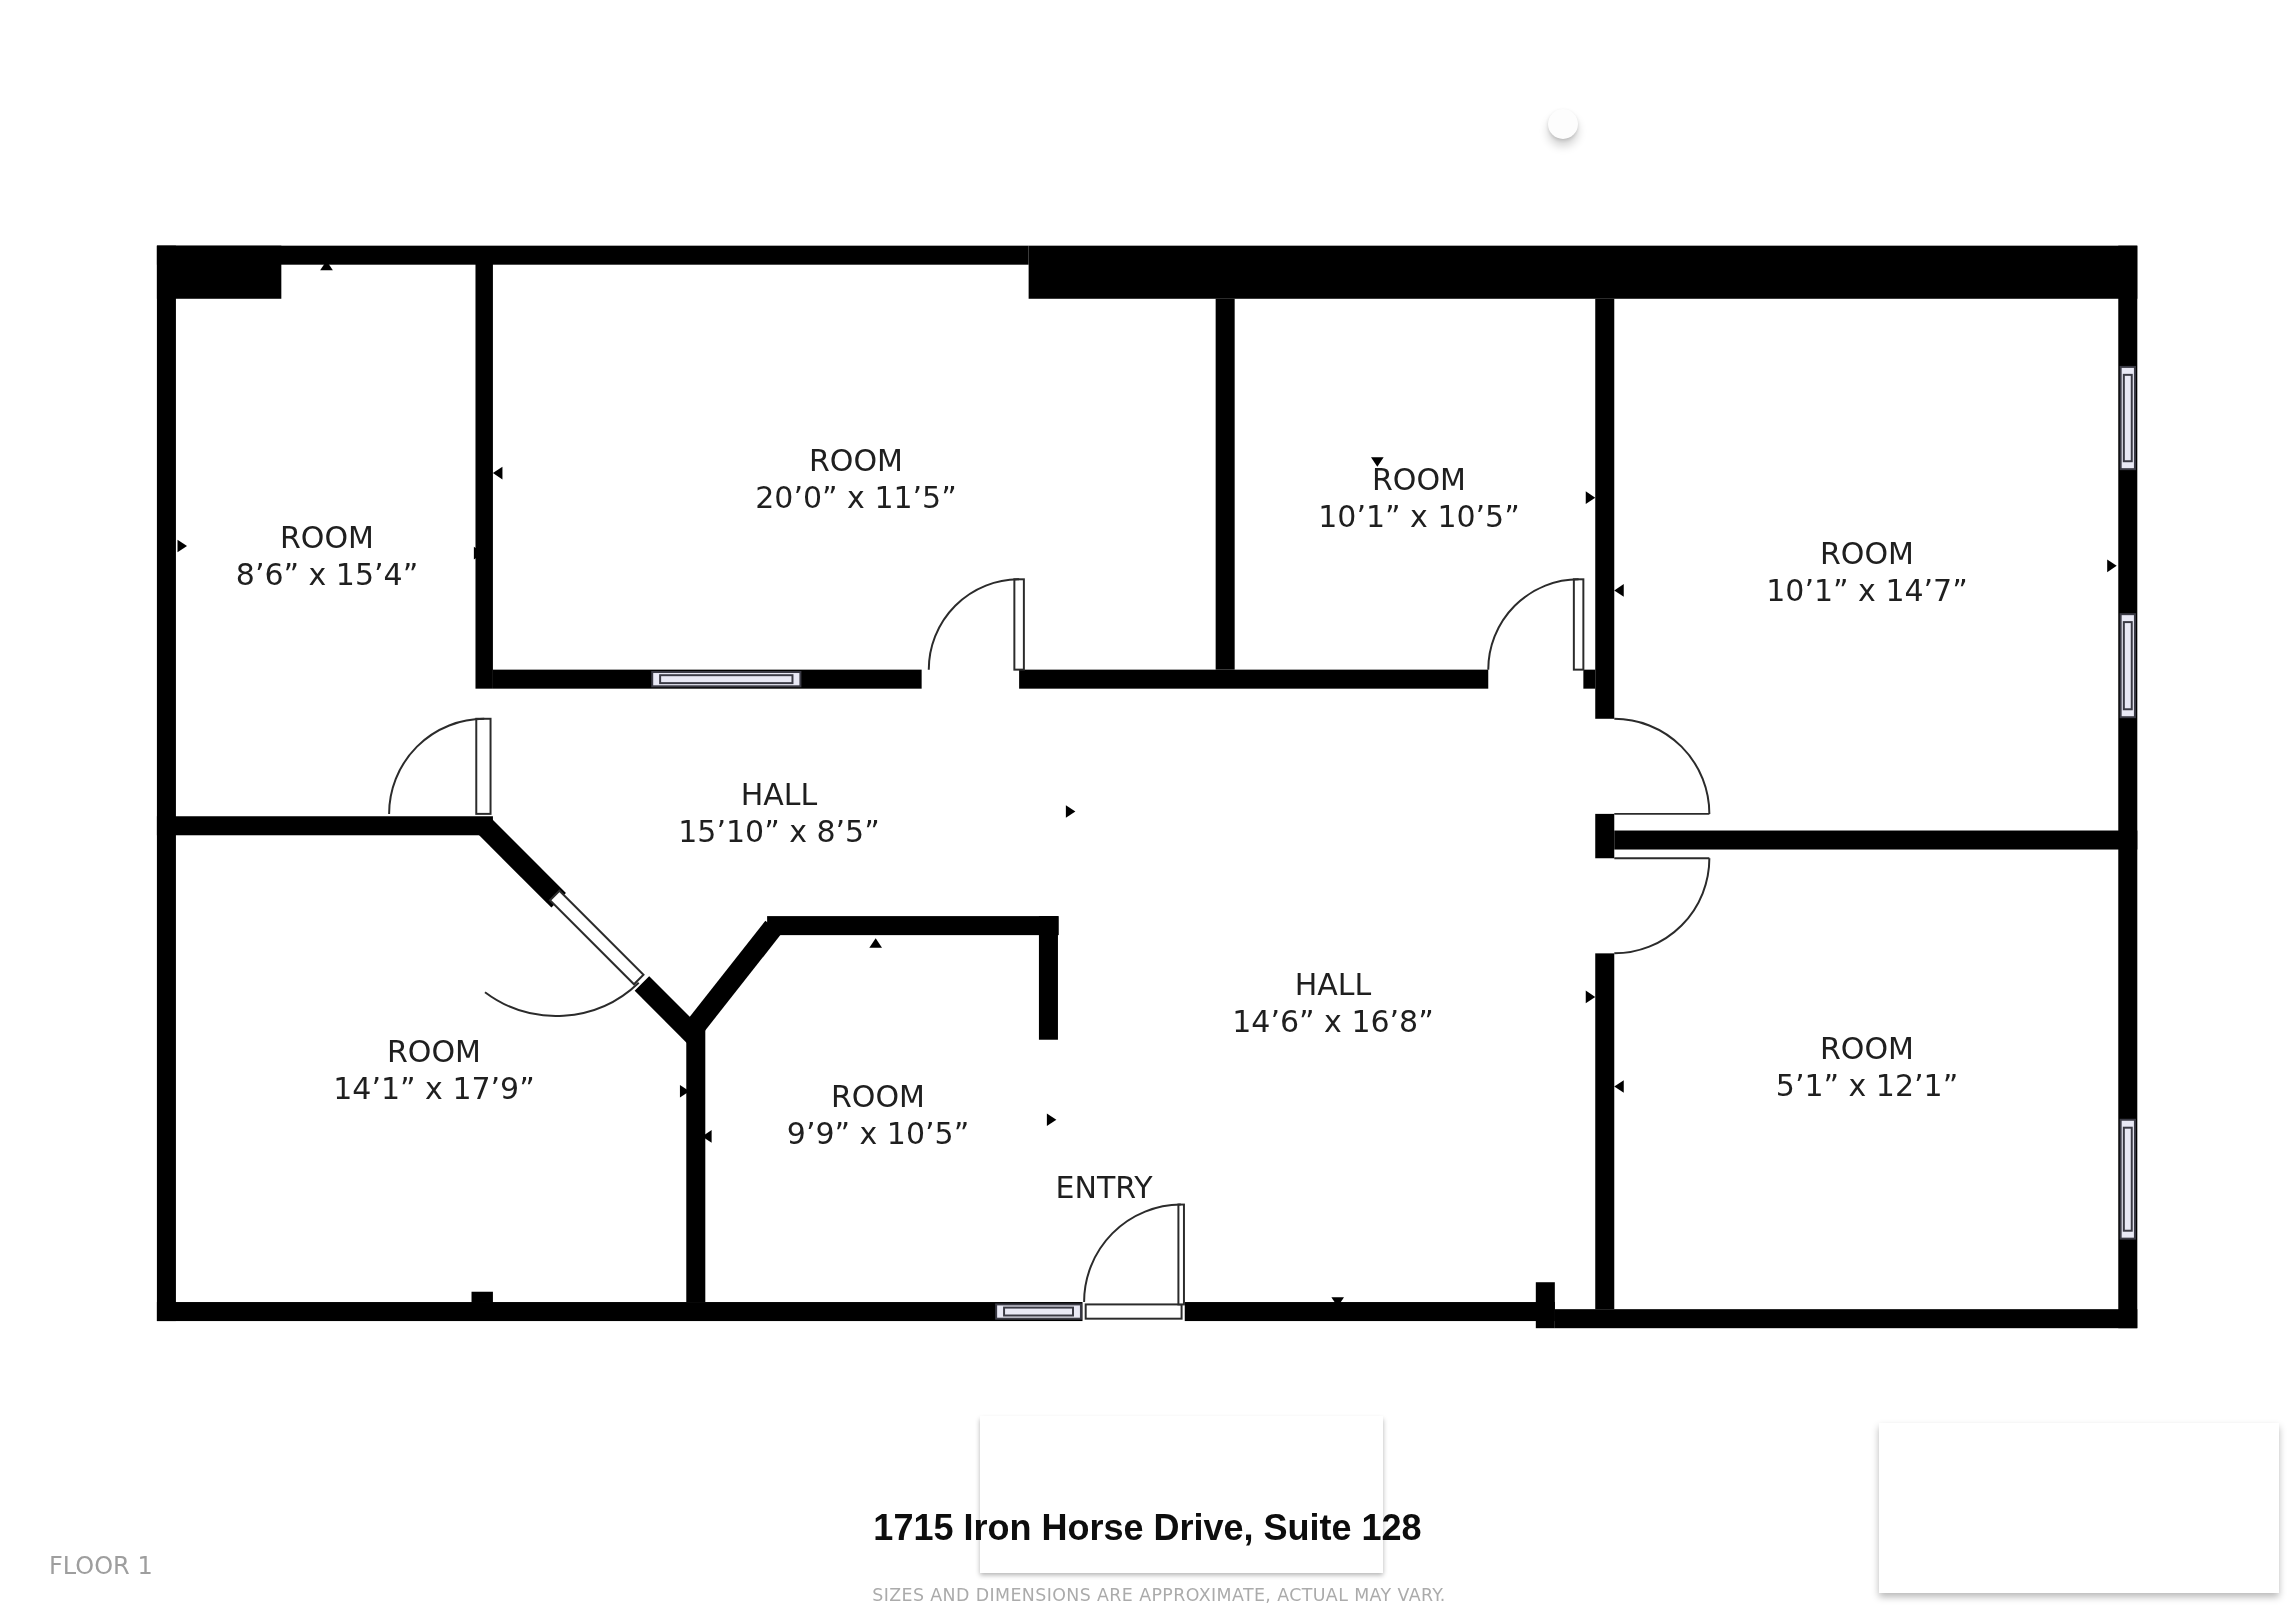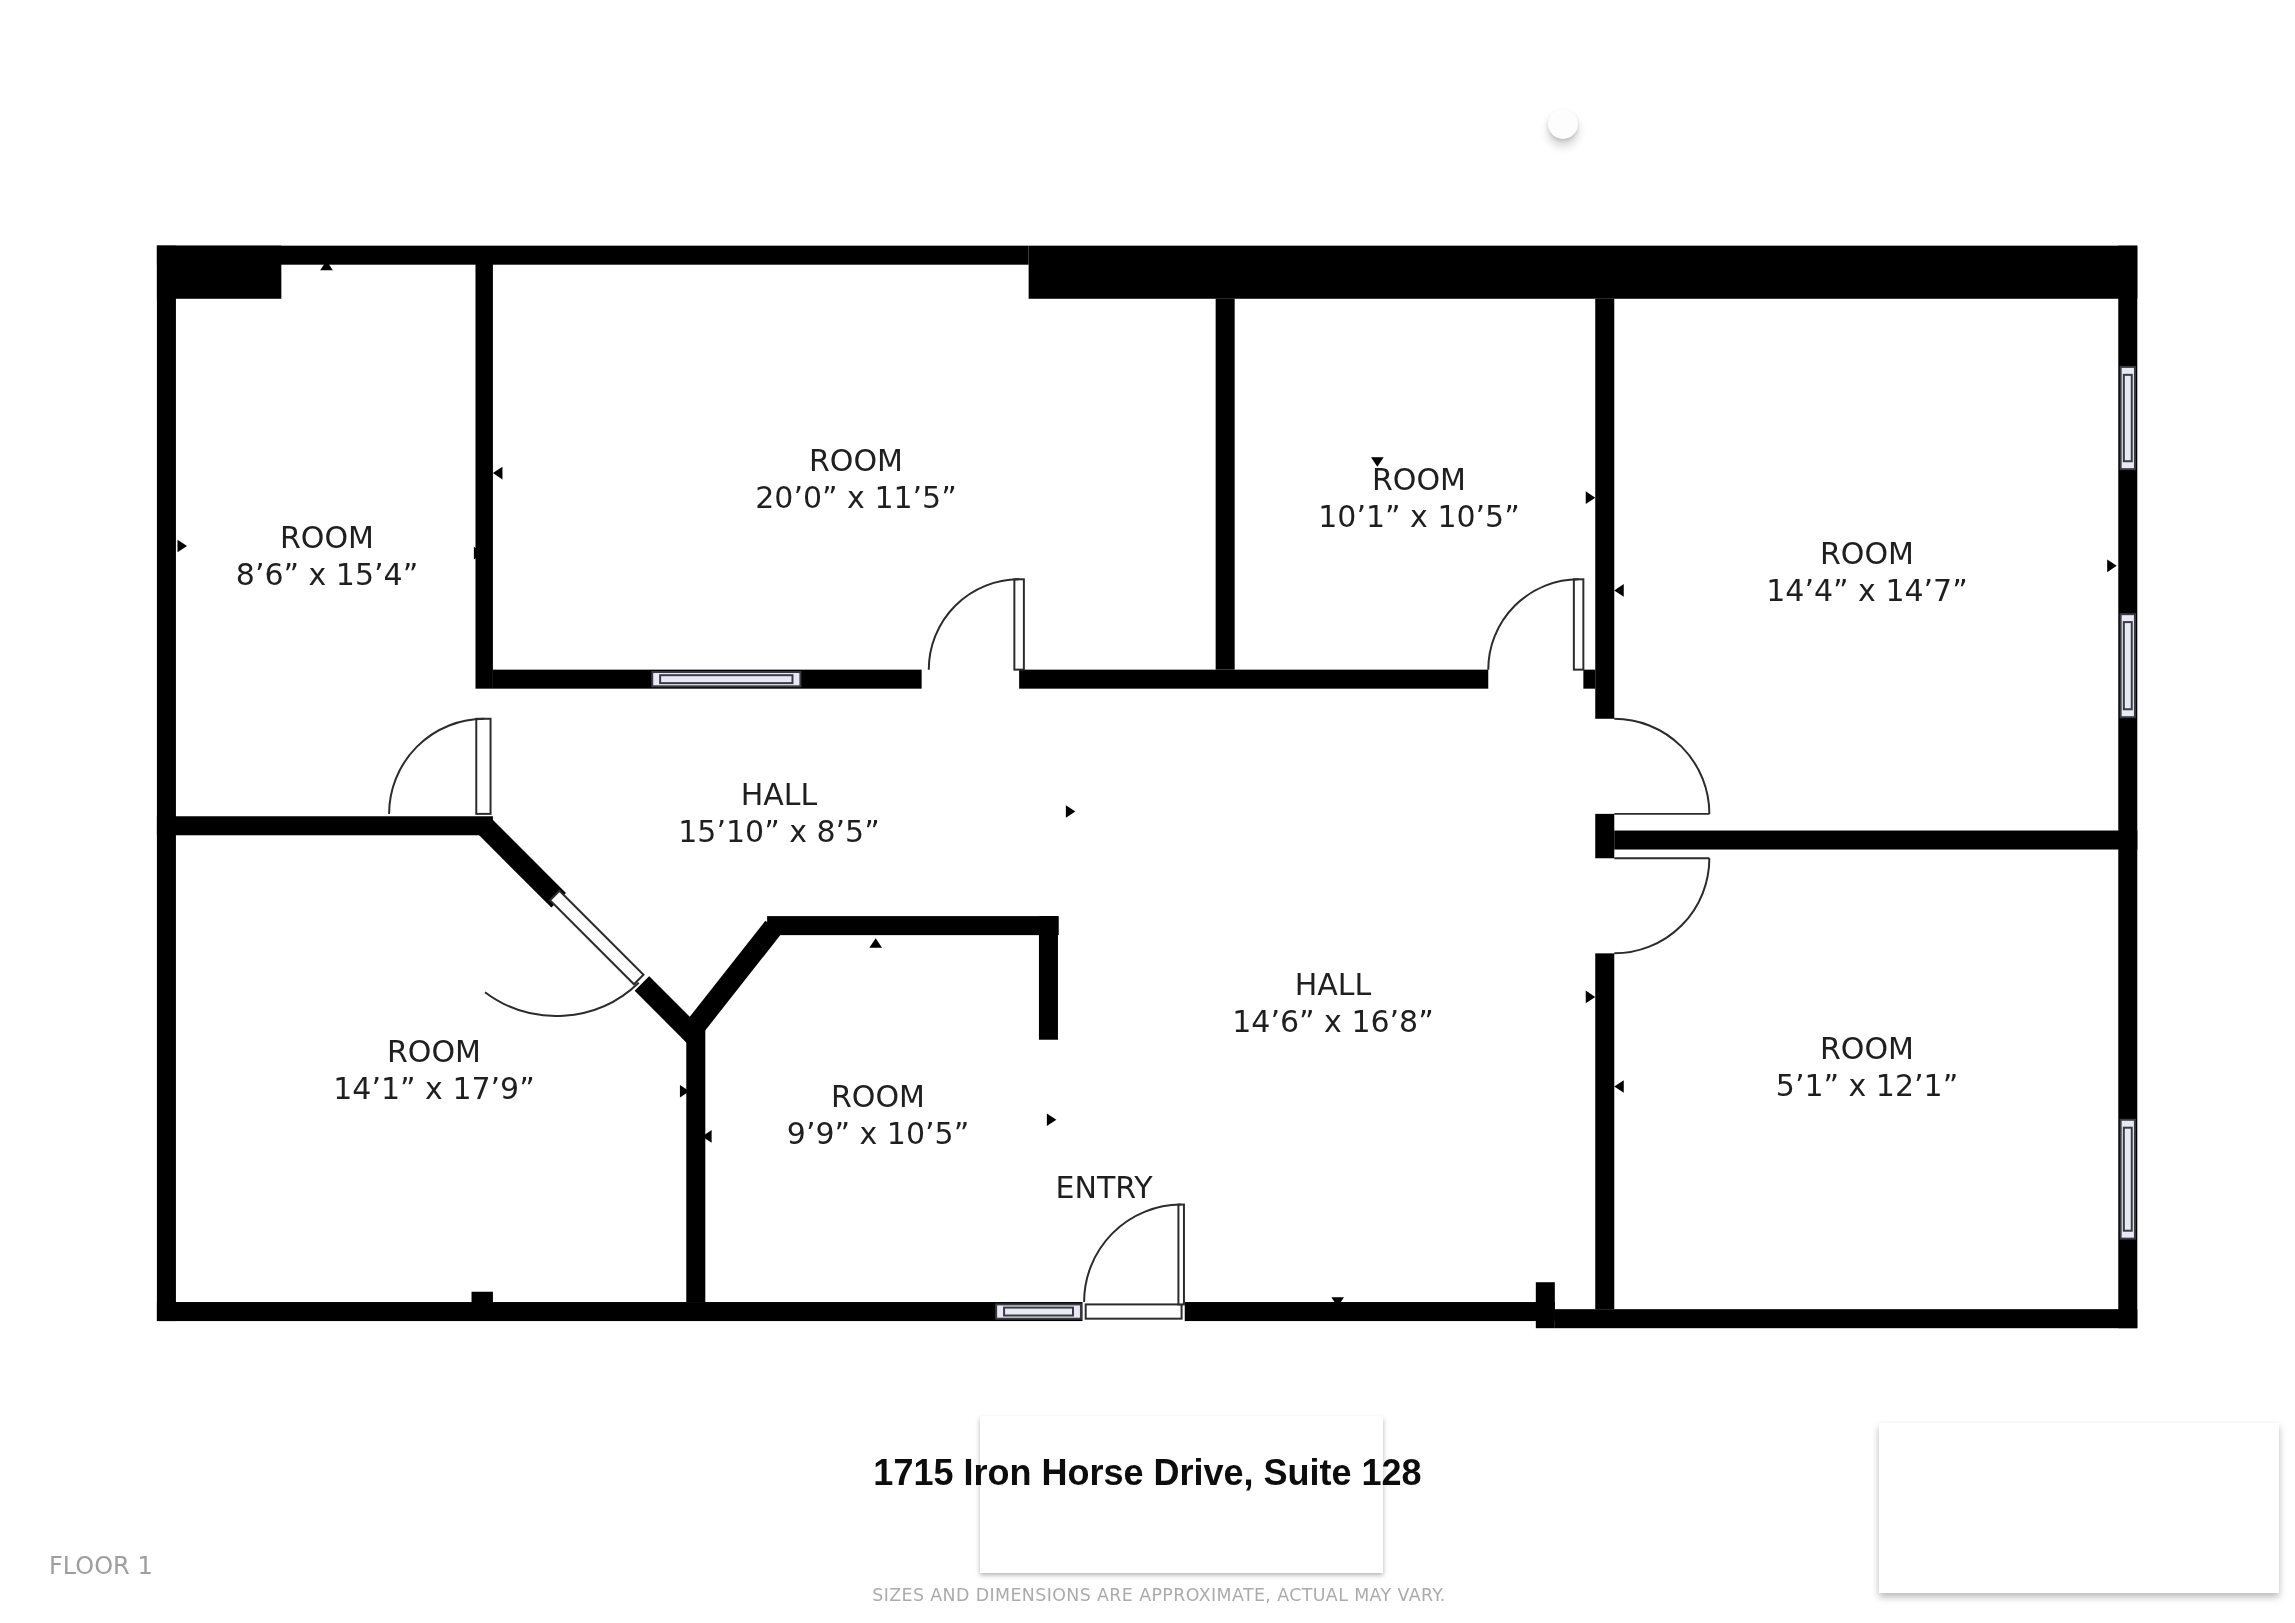--- a/index.html
+++ b/index.html
@@ -14,21 +14,21 @@
   }
   .compass{
     position:absolute;width:30px;height:30px;border-radius:50%;background:#fdfdfd;
     box-shadow:0 7.1px 9.5px rgba(0,0,0,0.18), 0 1.6px 3.2px rgba(0,0,0,0.12);
   }
   .panel{
     position:absolute;background:#ffffff;
     box-shadow:0 3.2px 4.8px rgba(0,0,0,0.30);
   }
   .address{
-    position:absolute;left:0;top:1452px;width:2295px;text-align:center;
+    position:absolute;left:0;top:1507px;width:2295px;text-align:center;
     font-family:"Liberation Sans",sans-serif;font-weight:700;font-size:36px;color:#0d0d0d;
   }
   .disclaimer{
     position:absolute;left:0;top:1585px;width:2318px;text-align:center;
     font-size:17.4px;color:#ababab;letter-spacing:0.4px;
   }
   .floor-label{
     position:absolute;left:49px;top:1552px;font-size:24px;color:#9e9e9e;
   }
 </style>
@@ -158,21 +158,21 @@
   <div class="room-label" style="left:856px;top:479px">
     <div>ROOM</div>
     <div>20’0” x 11’5”</div>
   </div>
   <div class="room-label" style="left:1419px;top:498px">
     <div>ROOM</div>
     <div>10’1” x 10’5”</div>
   </div>
   <div class="room-label" style="left:1867px;top:572px">
     <div>ROOM</div>
-    <div>14’4” x 14’7”</div>
+    <div>10’1” x 14’7”</div>
   </div>
   <div class="room-label" style="left:779px;top:813px">
     <div>HALL</div>
     <div>15’10” x 8’5”</div>
   </div>
   <div class="room-label" style="left:1333px;top:1003px">
     <div>HALL</div>
     <div>14’6” x 16’8”</div>
   </div>
   <div class="room-label" style="left:434px;top:1070px">

